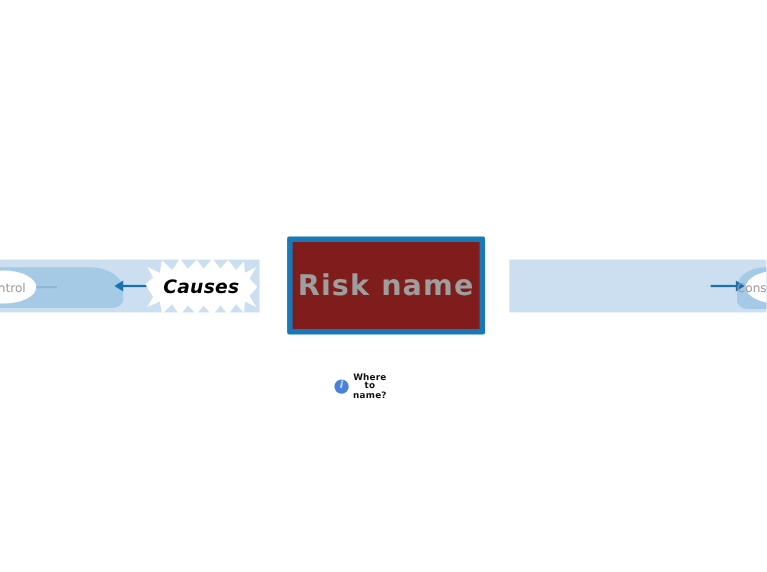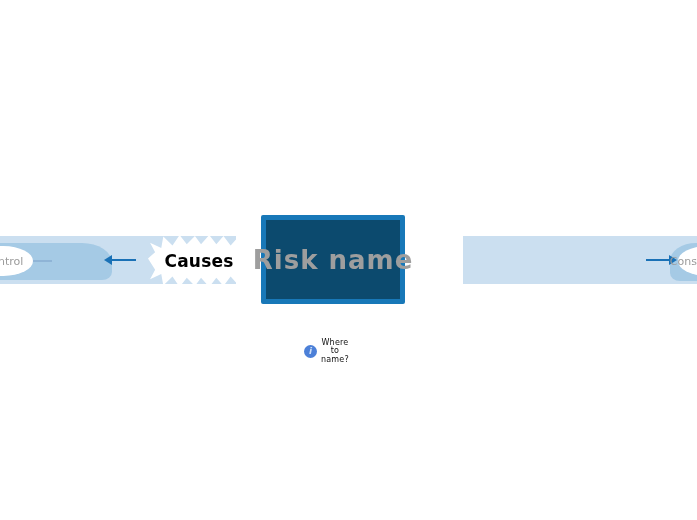--- a/index.html
+++ b/index.html
@@ -33,37 +33,37 @@
   .arrow-head{position:absolute;top:255px;width:0;height:0;border-top:5px solid transparent;border-bottom:5px solid transparent;}
   .arrow-head-left{left:104px;border-right:8px solid #1a71b6;}
   .arrow-head-right{left:669px;border-left:8px solid #1a71b6;}
   
   .burst{
     position:absolute;background:#ffffff;
     display:flex;align-items:center;justify-content:center;
     font-weight:bold;color:#000000;font-size:17px;letter-spacing:0.2px;white-space:nowrap;
     clip-path:polygon(0% 45%,7% 33%,2% 15%,13% 25%,15% 3%,24% 20%,31% 0%,38% 18%,46% 2%,52% 18%,60% 0%,67% 18%,74% 2%,81% 20%,88% 5%,89% 25%,99% 15%,93% 35%,100% 50%,93% 65%,99% 85%,89% 75%,88% 95%,81% 80%,74% 98%,67% 82%,60% 100%,52% 82%,46% 98%,38% 82%,31% 100%,24% 80%,15% 97%,13% 75%,2% 85%,7% 67%);
   }
-  .burst-causes{left:148px;top:235px;width:102px;height:52px;}
+  .burst-causes{left:132px;top:235px;width:102px;height:52px;font-style:italic;}
   .burst-consequences{left:476px;top:235px;width:170px;height:52px;}
   
   .center-box{
-    position:absolute;left:261px;top:215px;width:144px;height:89px;
-    box-sizing:border-box;background:#0c4a6e;border:5px solid #1878b8;border-radius:2px;
+    position:absolute;left:261px;top:215px;width:180px;height:89px;
+    box-sizing:border-box;background:#7f1d1d;border:5px solid #1878b8;border-radius:2px;
     display:flex;align-items:center;justify-content:center;
   }
   .center-box .label{color:#9e9e9e;font-size:26px;font-weight:bold;letter-spacing:1px;white-space:nowrap;}
   
   .note{position:absolute;left:304px;top:339px;display:flex;align-items:center;gap:4px;}
   .info-icon{
     width:13px;height:13px;border-radius:50%;background:#4c80d8;flex:0 0 auto;
     color:#cfe0f8;font-size:9px;font-weight:bold;font-style:italic;
     display:flex;align-items:center;justify-content:center;line-height:1;
   }
-  .note-text{font-size:8px;font-weight:normal;color:#111111;line-height:1.05;text-align:center;letter-spacing:0.2px;}
+  .note-text{font-size:8px;font-weight:bold;color:#111111;line-height:1.05;text-align:center;letter-spacing:0.2px;}
 </style>
 </head>
 <body>
 
 <div id="canvas">
 
   <div class="band band-left"></div>
   <div class="inner-rect inner-left"></div>
 
   <div class="sub-connector"></div>

